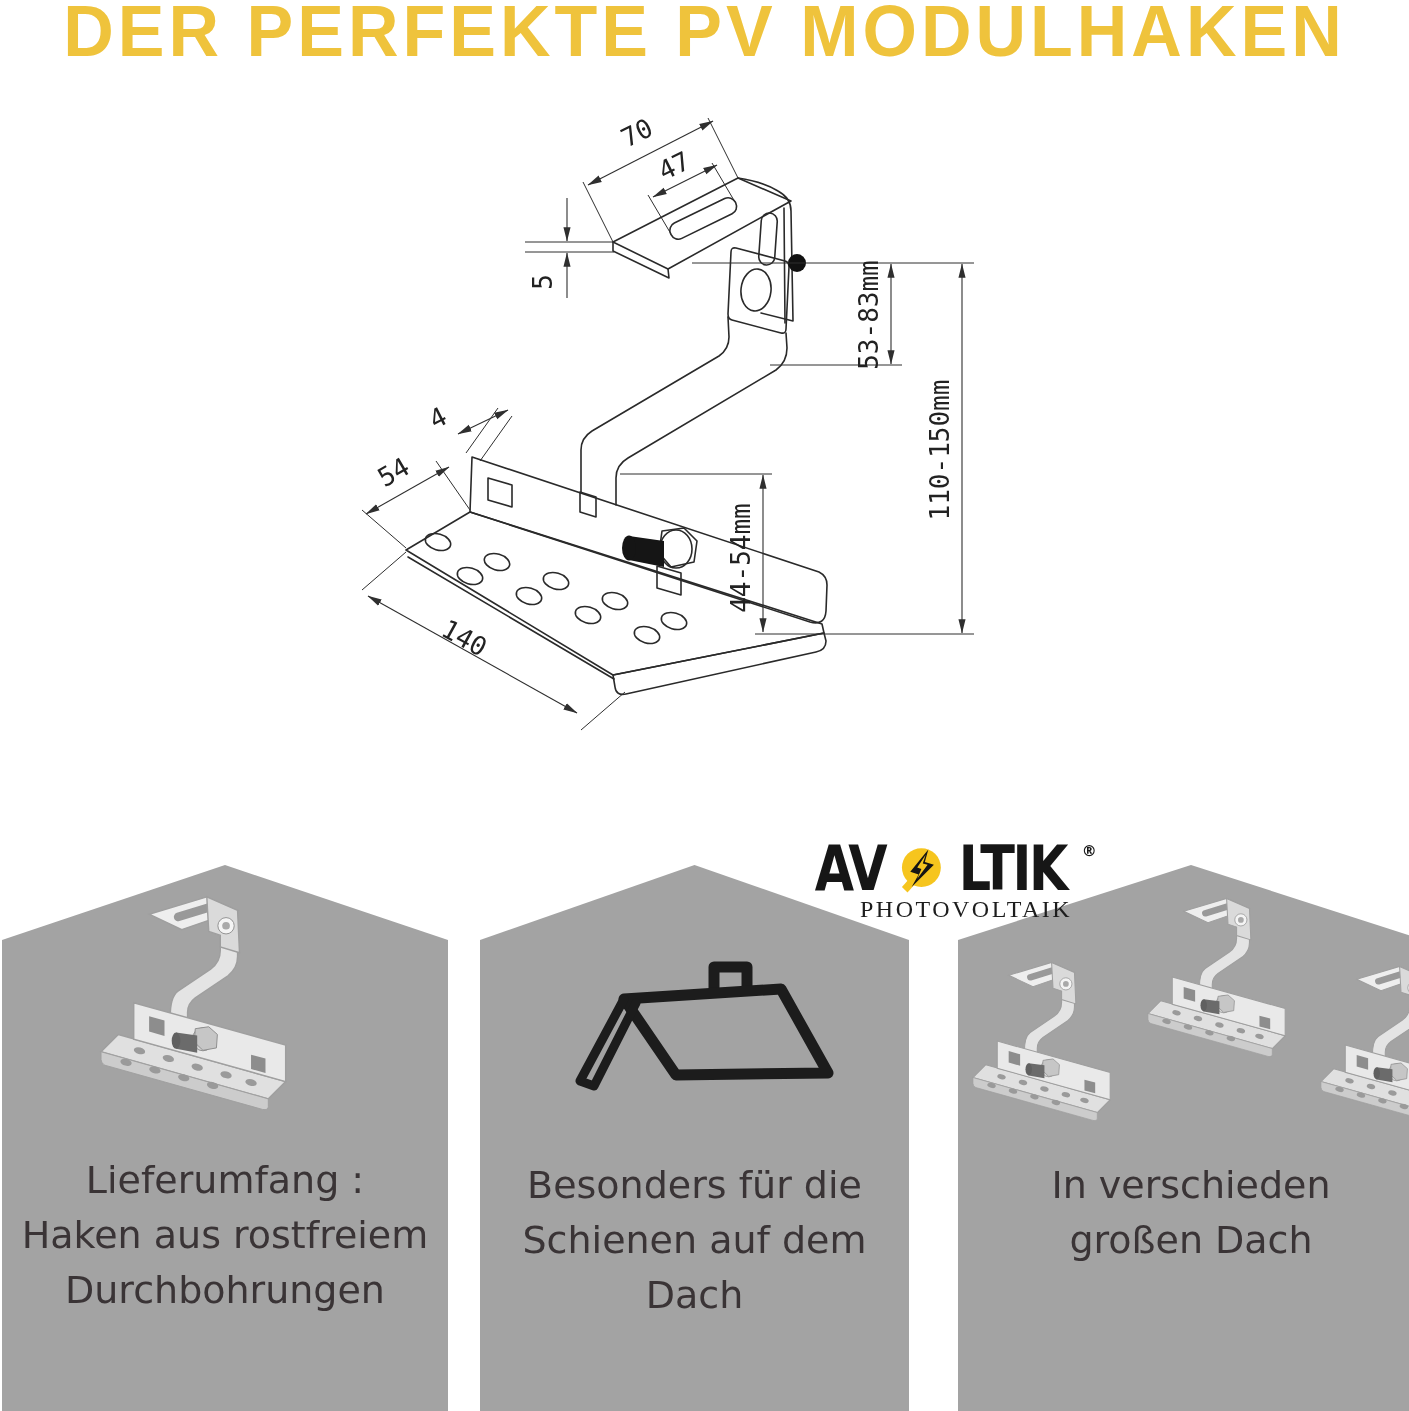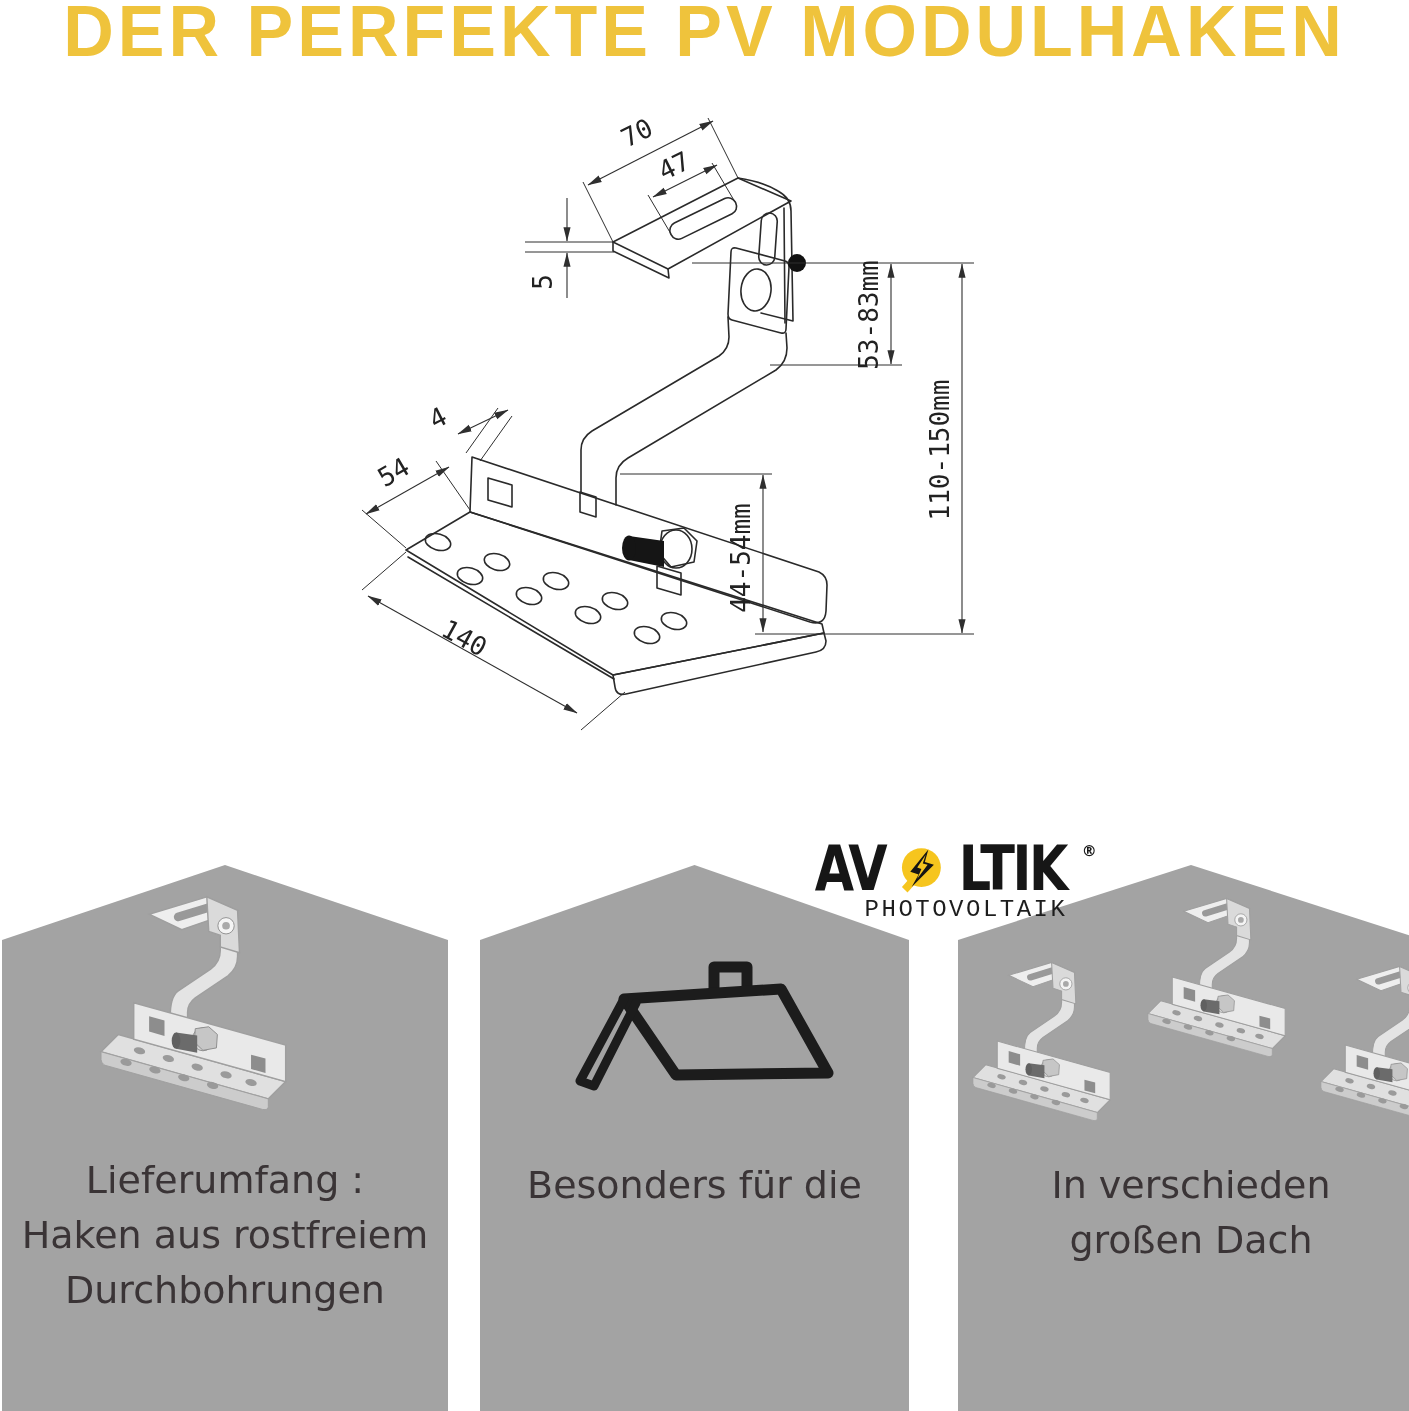--- a/index.html
+++ b/index.html
@@ -19,21 +19,21 @@
   .dim{fill:none;stroke:#2f2f2f;stroke-width:1.1;}
   .ext{fill:none;stroke:#2f2f2f;stroke-width:1;}
   .dimtxt{font-family:"DejaVu Sans Mono",monospace;font-size:26px;fill:#222;text-anchor:middle;}
 
   
   .logo{position:absolute;left:812px;top:840px;width:280px;z-index:6;text-align:center;}
   .logo-row{display:flex;align-items:center;justify-content:center;gap:4px;}
   .logo-word{font-family:"DejaVu Sans",sans-serif;font-weight:700;font-size:62px;line-height:58px;
              letter-spacing:-3px;color:#161616;transform:scaleX(.82);transform-origin:center;}
   .logo-reg{font-size:15px;font-weight:700;color:#161616;align-self:flex-start;margin-top:2px;}
-  .logo-sub{font-family:Liberation Mono, monospace;font-size:24px;letter-spacing:2.5px;
+  .logo-sub{font-family:Liberation Serif, serif;font-size:24px;letter-spacing:2.5px;
             color:#1d1d1d;margin-top:-2px;margin-left:28px;}
   .bolt-badge{width:50px;height:50px;flex:0 0 50px;margin:0 -2px;}
 
   
   .panel{position:absolute;top:865px;height:569px;background:#a3a3a3;
          clip-path:polygon(0 75px,50% 0,100% 75px,100% 100%,0 100%);}
   .panel-1{left:2px;width:446px;}
   .panel-2{left:480px;width:429px;}
   .panel-3{left:958px;width:466px;}
   .panel-text{position:absolute;left:0;width:100%;text-align:center;
@@ -213,20 +213,21 @@
 </div>
 
 <div class="panel panel-2">
   <svg class="roof-ic" viewBox="0 0 258 140" fill="none" stroke="#1c1c1c" stroke-linejoin="round" stroke-linecap="round">
     <path d="M138,29 L138,6 L171,6 L171,27" stroke-width="11"></path>
     <path d="M48,38 L205,28 L252,112 L100,114 Z" stroke-width="11"></path>
     <path d="M48,38 L4,120 L18,125 L60,42" stroke-width="9"></path>
   </svg>
   <div class="panel-text pt-2">
     <div>Besonders für die</div>
+    <div>Schienen auf dem Dach</div>
   </div>
 </div>
 
 <div class="panel panel-3">
   <svg class="hook-img" style="left:10px;top:96px;width:160px;height:168px">
     <use href="#hook"></use>
   </svg>
   <svg class="hook-img" style="left:185px;top:32px;width:160px;height:168px">
     <use href="#hook"></use>
   </svg>

